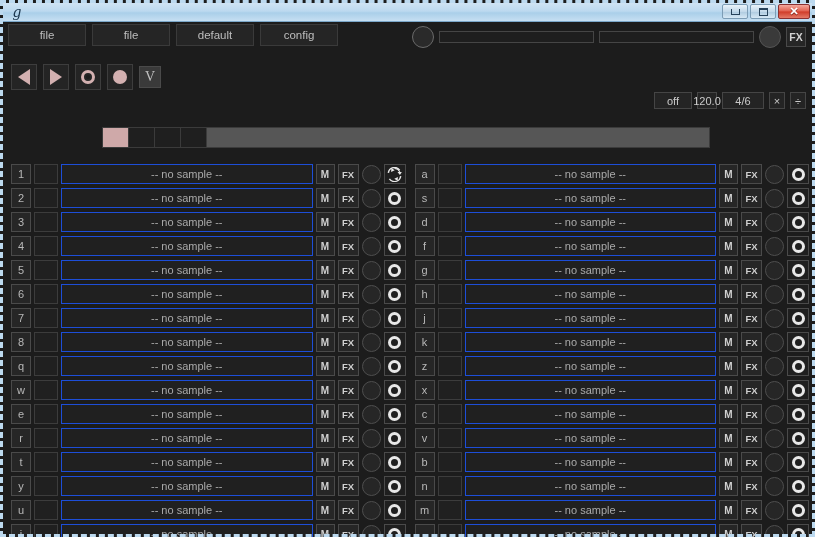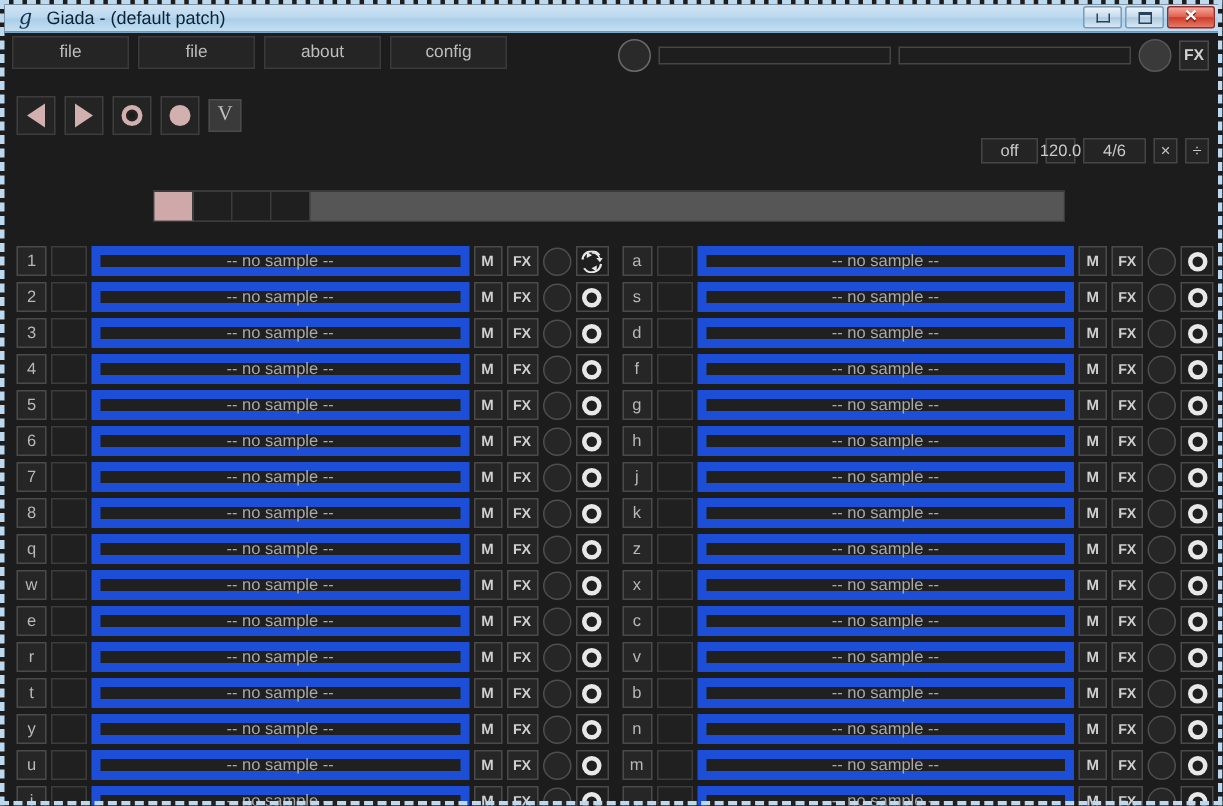--- a/index.html
+++ b/index.html
@@ -136,21 +136,21 @@
   .cols{position:absolute;left:8px;top:142px;width:798px;display:flex;gap:9px;}
   .col{flex:1;display:flex;flex-direction:column;gap:4px;}
   .chrow{display:flex;align-items:center;gap:3px;height:20px;}
   .chkey{
     width:20px;height:20px;border:1px solid #4a4a4a;background:#262626;
     color:#b8b8b8;font-size:11px;display:flex;align-items:center;justify-content:center;
     box-sizing:border-box;
   }
   .chsmall{width:24px;height:20px;border:1px solid #3c3c3c;background:#202020;box-sizing:border-box;}
   .chname{
-    flex:1;height:20px;border:6px solid #1d4ed8;background:#202020;
+    flex:1;height:20px;border:1px solid #1d4ed8;background:#202020;
     color:#a9a9a9;font-size:11px;display:flex;align-items:center;justify-content:center;
     box-sizing:border-box;
   }
   .chbtn{
     width:19px;height:20px;border:1px solid #4a4a4a;background:#262626;
     color:#d0d0d0;font-size:10px;font-weight:bold;
     display:flex;align-items:center;justify-content:center;box-sizing:border-box;
   }
   .chbtn.fx{width:21px;font-size:9.5px;}
   .chknob{
@@ -165,40 +165,39 @@
     width:13px;height:13px;border-radius:50%;border:3.5px solid #e8e8e8;box-sizing:border-box;
   }
 </style>
 </head>
 <body>
 
 <div id="app">
 
   <div class="titlebar">
     <div class="tb-logo">g</div>
-    <div class="tb-title">Giada - (default patch)</div>
     <div class="tb-btns">
       <div class="tb-btn">
         <div class="glyph-min"></div>
       </div>
       <div class="tb-btn">
         <div class="glyph-max"></div>
       </div>
       <div class="tb-btn close">
         <div class="glyph-x">✕</div>
       </div>
     </div>
   </div>
 
   <div class="client">
 
     <div class="menubar">
       <div class="menubtn">file</div>
       <div class="menubtn">file</div>
-      <div class="menubtn">about</div>
+      <div class="menubtn">default</div>
       <div class="menubtn">config</div>
     </div>
 
     <div class="io">
       <div class="knob dark"></div>
       <div class="meter a"></div>
       <div class="meter b"></div>
       <div class="knob"></div>
       <div class="fxbtn">FX</div>
     </div>

